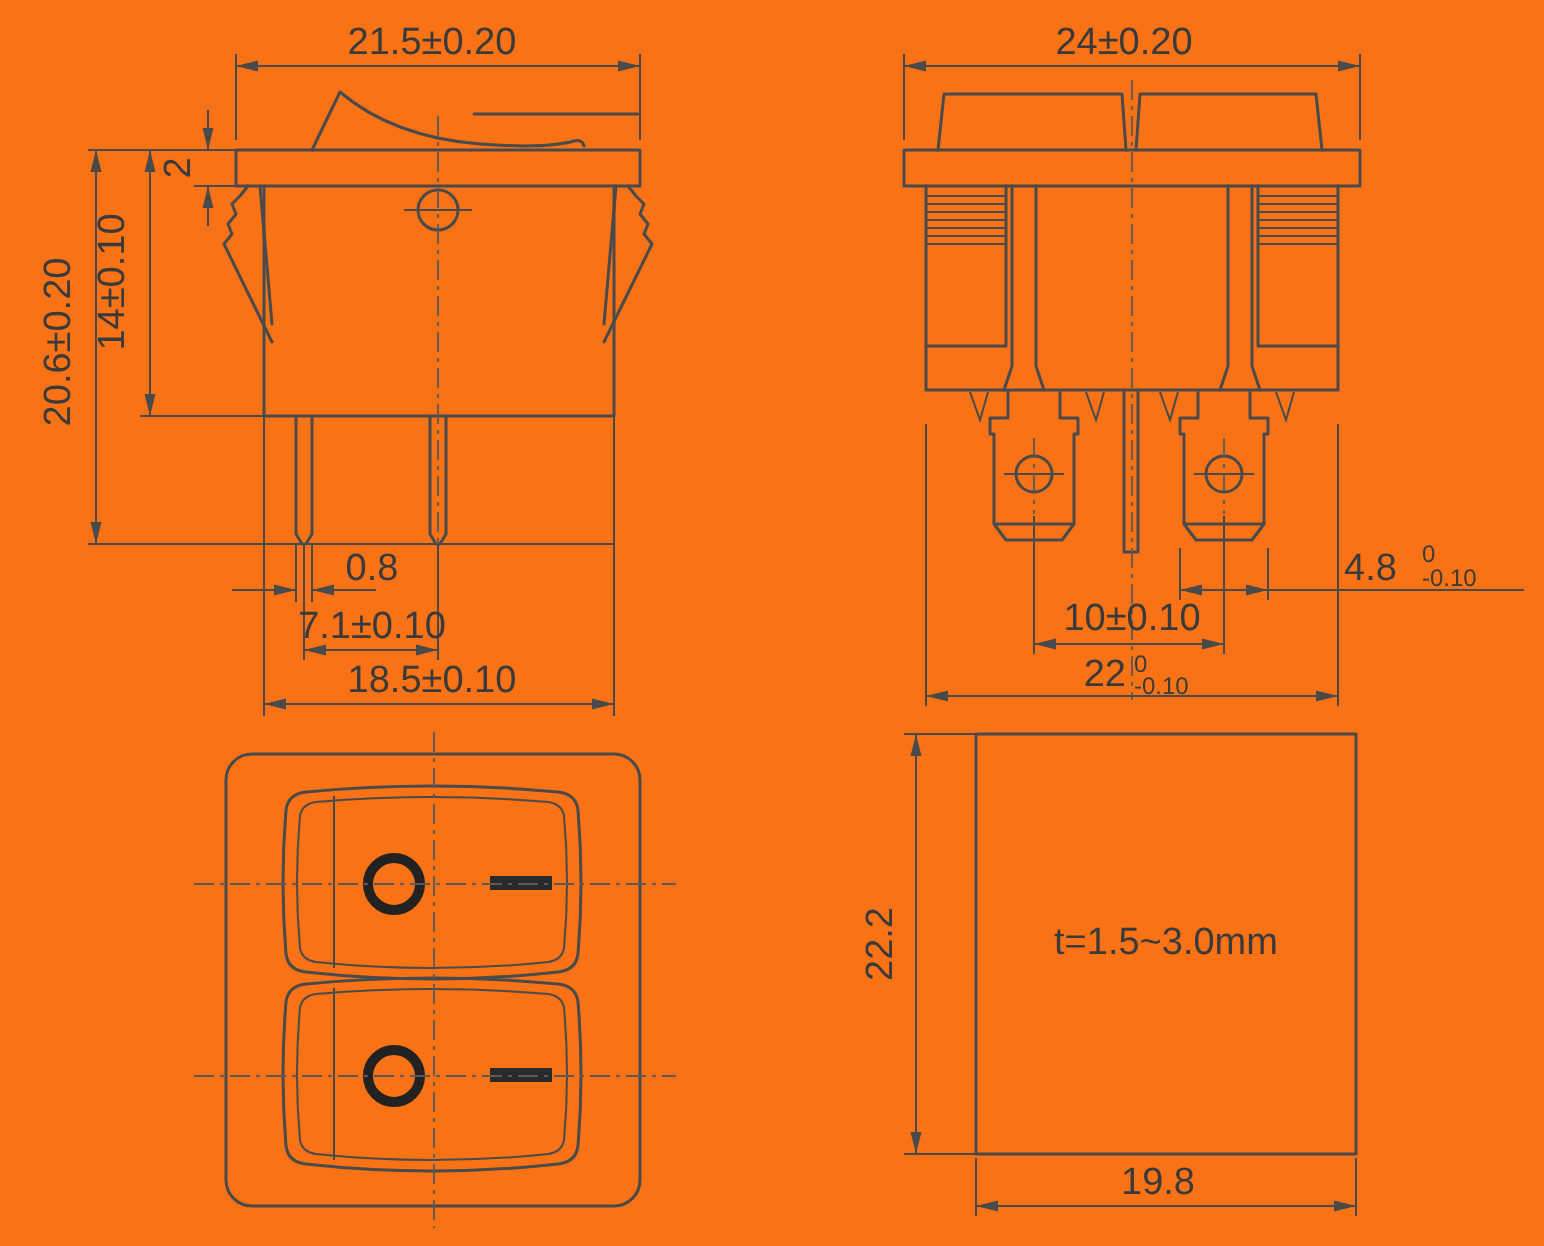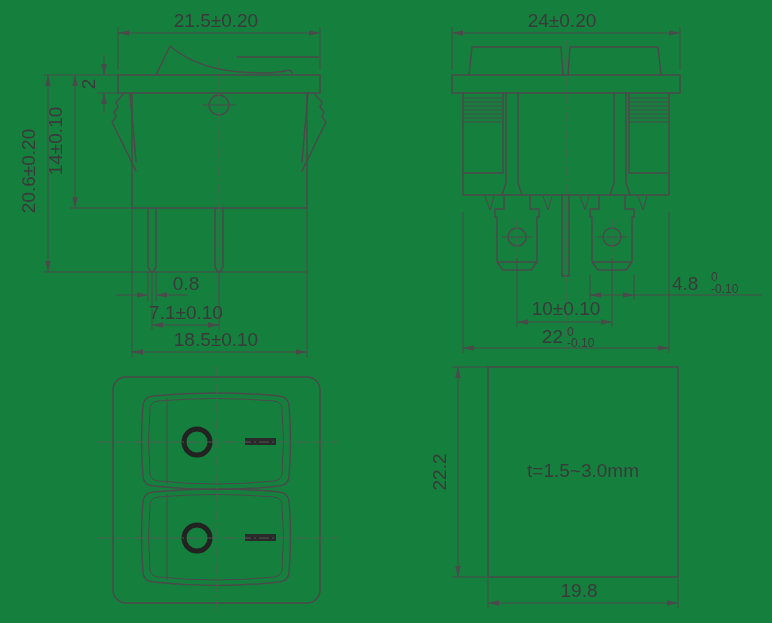--- a/index.html
+++ b/index.html
@@ -1,16 +1,16 @@
 <!DOCTYPE html>
 <html><head>
 <meta charset="utf-8">
 <style>
   html,body{margin:0;padding:0;background:#ffffff;}
-  #stage{position:relative;width:772px;height:623px;background:#15803d;overflow:hidden;text-align:right;}
+  #stage{position:relative;width:772px;height:623px;background:#f97316;overflow:hidden;text-align:right;}
   svg{display:block;}
   text{font-family:"Liberation Sans","DejaVu Sans",sans-serif;fill:#3a3a3a;}
   .dim-t{font-size:19px;}
   .tol-t{font-size:12px;}
   .obj{stroke:#4a4a4a;stroke-width:1.5;fill:none;stroke-linejoin:round;stroke-linecap:round;}
   .thin{stroke:#4a4a4a;stroke-width:1;fill:none;}
   .cl{stroke:#5a5a5a;stroke-width:0.9;fill:none;stroke-dasharray:10 3 2 3;}
   .fillshape{fill:#2a2a2a;stroke:none;}
   .ring{stroke:#222;stroke-width:5;fill:none;}
 </style>

